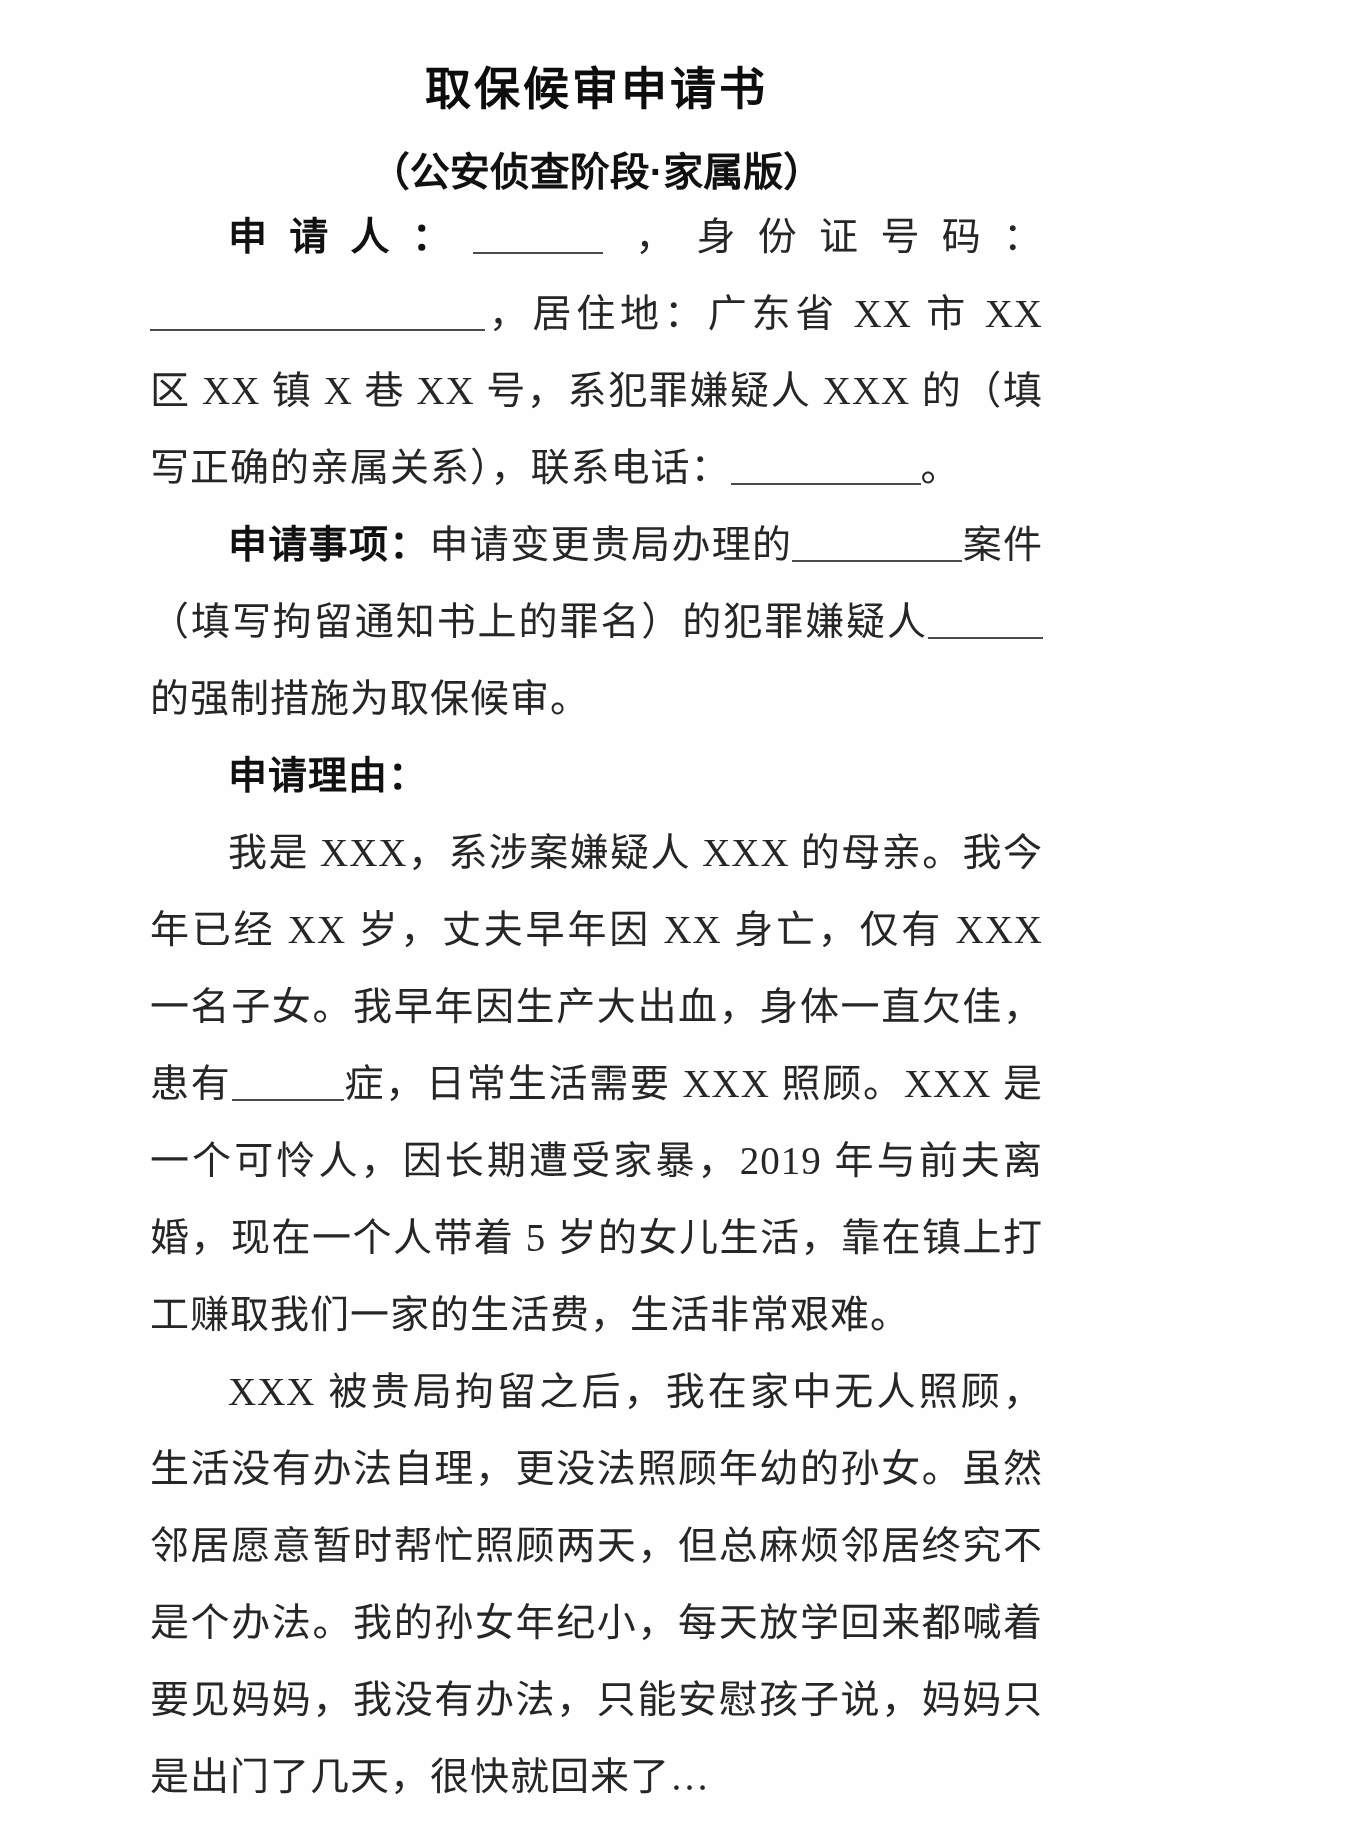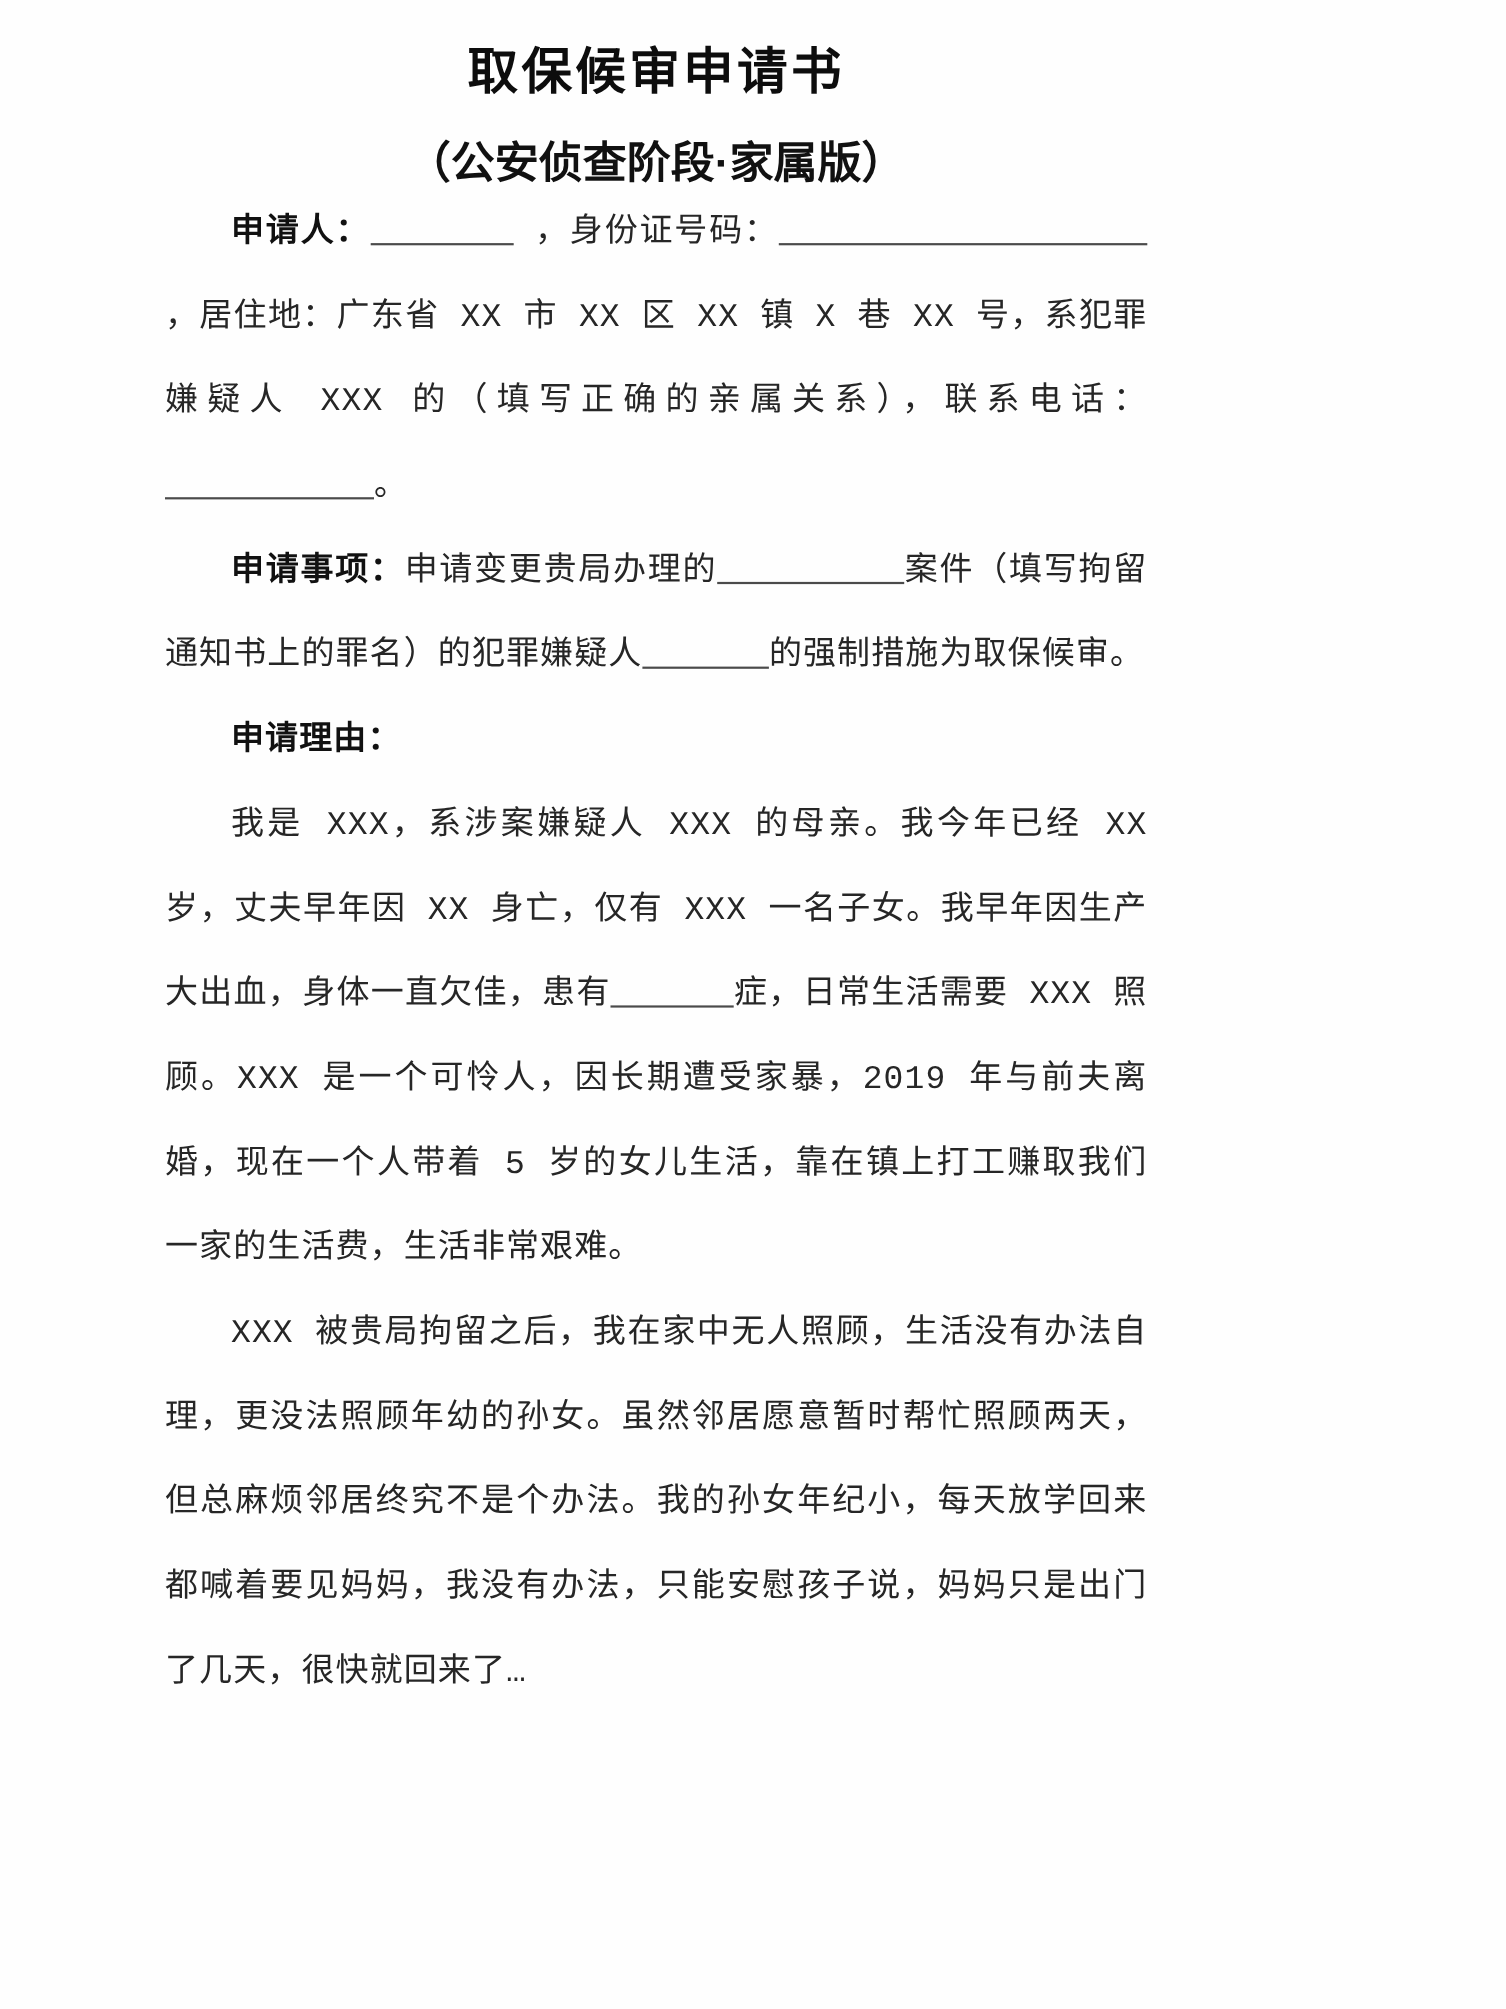--- a/index.html
+++ b/index.html
@@ -6,21 +6,21 @@
   body{
     width:1369px;height:1826px;
     background:#ffffff;
     color:#222;
     font-family:"Liberation Serif","DejaVu Serif",serif;
     overflow:hidden;
   }
   .page{
     box-sizing:border-box;
     width:1369px;height:1826px;
-    padding:18px 326px 0 150px;
+    padding:42px 326px 0 150px;
     background:#fefefe;
   }
   .doc-title{
     font-family:"Liberation Sans","DejaVu Sans",sans-serif;
     font-weight:bold;
     font-size:46px;
     letter-spacing:3px;
     color:#0d0d0d;
     text-align:center;
     margin:10px 0 0 0;
@@ -28,27 +28,26 @@
   .doc-subtitle{
     font-family:"Liberation Sans","DejaVu Sans",sans-serif;
     font-weight:bold;
     font-size:40px;
     color:#111;
     text-align:center;
     margin-top:22px;
   }
   .body-text p{
     margin:0;
-    font-size:30px;
+    font-size:39px;
     line-height:77px;
     text-align:justify;
     text-indent:2em;
     color:#262626;
     letter-spacing:1px;
-    font-family:Liberation Mono, monospace;
   }
   .body-text b{
     font-weight:bold;
     color:#111;
   }
   .p-applicant{margin-top:84px;}
   .p-reason-header{margin-top:115px;}
   .blank{
     display:inline-block;
     border-bottom:2px solid #4b4b4b;

